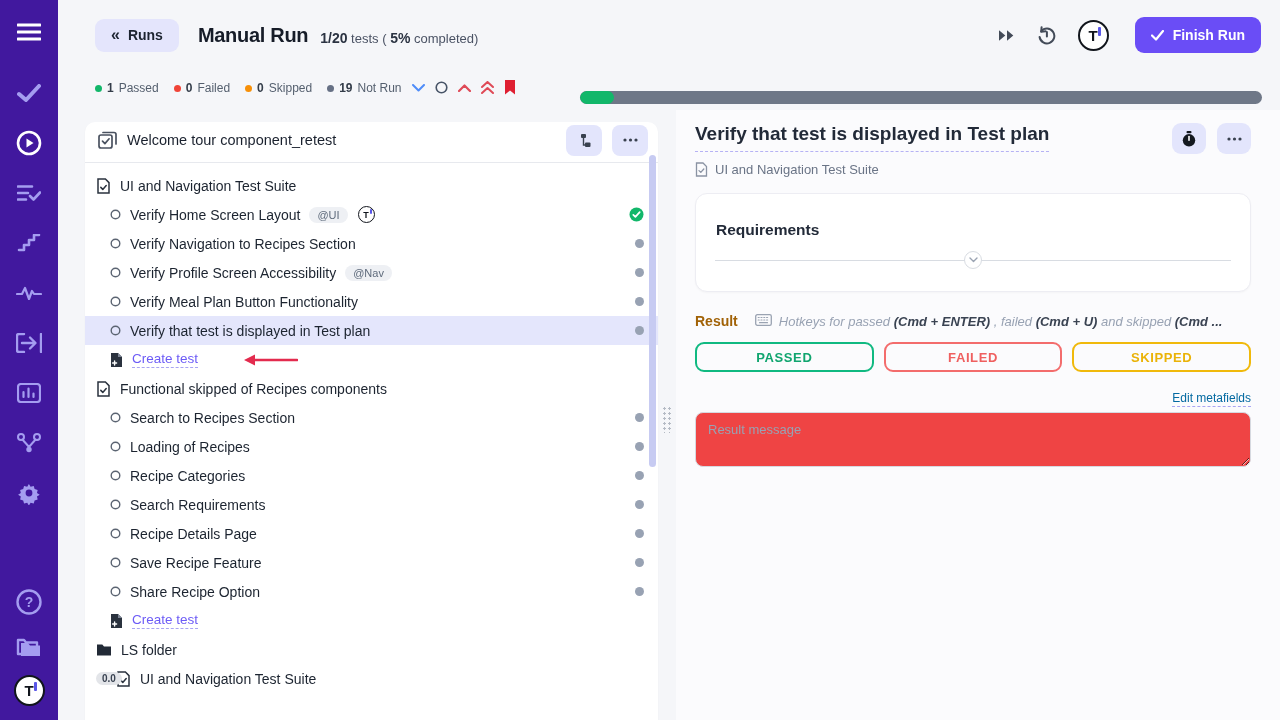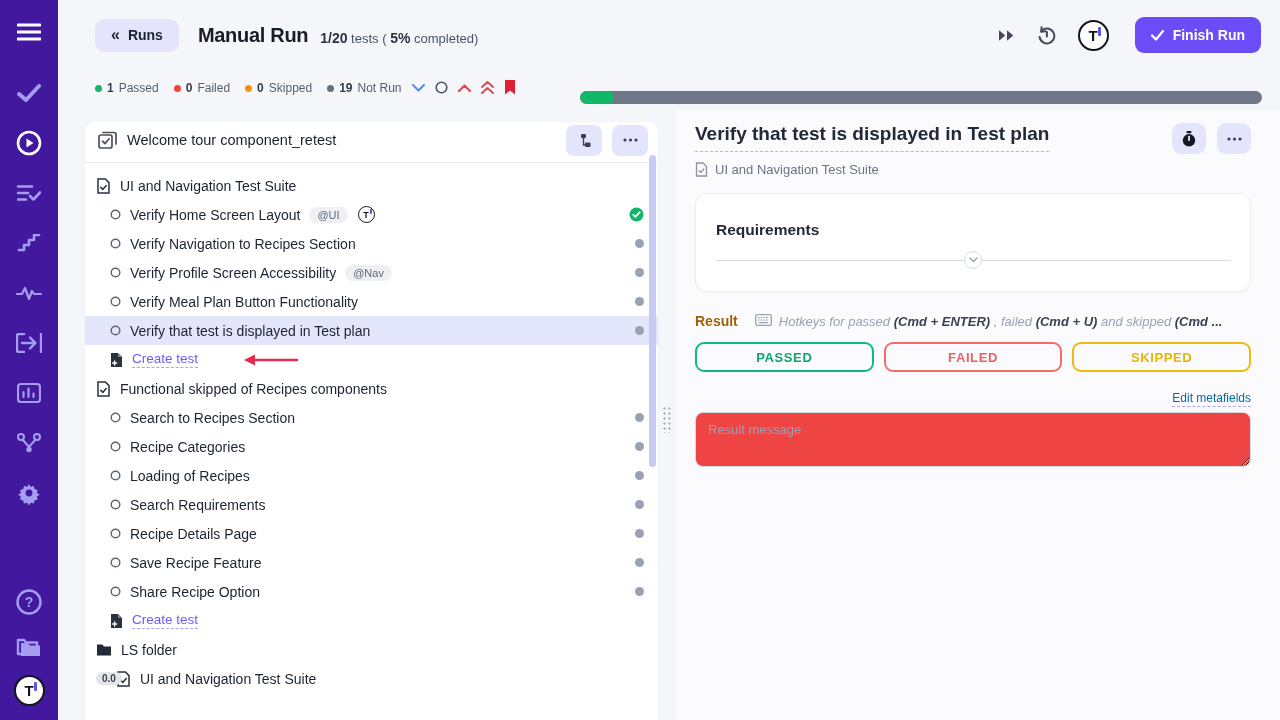--- a/index.html
+++ b/index.html
@@ -434,32 +434,32 @@
         <span class="status">
           <span class="dot-notrun"></span>
         </span>
       </div>
       <div class="row test">
         <span class="ic">
           <svg width="11" height="11" viewBox="0 0 11 11">
             <circle cx="5.5" cy="5.5" r="4.3" fill="none" stroke="#5b6472" stroke-width="1.4"></circle>
           </svg>
         </span>
+        <span class="lbl">Loading of Recipes</span>
+        <span class="status">
+          <span class="dot-notrun"></span>
+        </span>
+      </div>
+      <div class="row test">
+        <span class="ic">
+          <svg width="11" height="11" viewBox="0 0 11 11">
+            <circle cx="5.5" cy="5.5" r="4.3" fill="none" stroke="#5b6472" stroke-width="1.4"></circle>
+          </svg>
+        </span>
         <span class="lbl">Recipe Categories</span>
-        <span class="status">
-          <span class="dot-notrun"></span>
-        </span>
-      </div>
-      <div class="row test">
-        <span class="ic">
-          <svg width="11" height="11" viewBox="0 0 11 11">
-            <circle cx="5.5" cy="5.5" r="4.3" fill="none" stroke="#5b6472" stroke-width="1.4"></circle>
-          </svg>
-        </span>
-        <span class="lbl">Loading of Recipes</span>
         <span class="status">
           <span class="dot-notrun"></span>
         </span>
       </div>
       <div class="row test">
         <span class="ic">
           <svg width="11" height="11" viewBox="0 0 11 11">
             <circle cx="5.5" cy="5.5" r="4.3" fill="none" stroke="#5b6472" stroke-width="1.4"></circle>
           </svg>
         </span>

